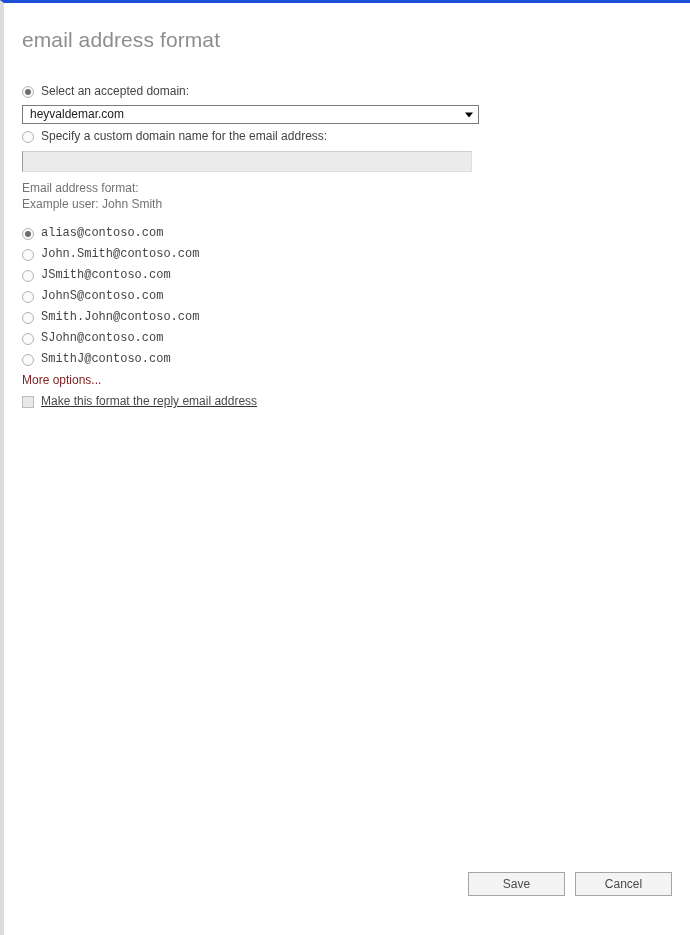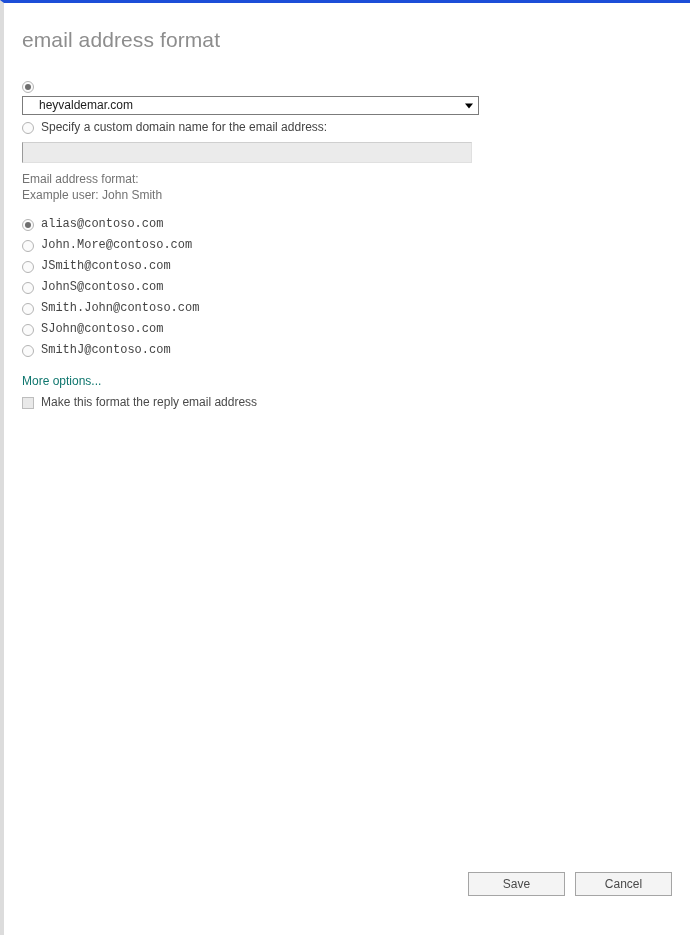--- a/index.html
+++ b/index.html
@@ -101,21 +101,21 @@
     width: 457px;
     height: 19px;
     margin-top: 3px;
     margin-bottom: 2px;
     border: 1px solid #7b7b7b;
     background: #ffffff;
     box-sizing: border-box;
   }
   .select-value {
     position: absolute;
-    left: 16px;
+    left: 7px;
     top: 0;
     line-height: 17px;
     font-size: 12px;
     color: #1c1c1c;
   }
   .select-arrow {
     position: absolute;
     right: 5px;
     top: 50%;
     transform: translateY(-50%);
@@ -147,29 +147,30 @@
 
   .format-options {
     margin-top: 11px;
     font-family: Liberation Mono, monospace;
   }
   .format-options .opt-row {
     height: 21px;
   }
 
   .more-options {
-    margin-top: 12px;
-    color: #0f766e;
+    margin-top: 2px;
+    color: #7f1d1d;
     font-size: 12px;
     line-height: 16px;
     cursor: pointer;
   }
 
   .reply-row {
     margin-top: 3px;
+    text-decoration: underline;
   }
   .reply-row .opt-label {
     color: #4a4a4a;
   }
 
   
   .footer {
     position: absolute;
     right: 18px;
     bottom: 39px;
@@ -197,20 +198,21 @@
 
 <div class="dialog">
   <div class="dialog-inner">
 
     <h1 class="page-title">email address format</h1>
 
     <div class="form-area">
 
       <div class="opt-row">
         <span class="radio checked"></span>
+        <span class="opt-label">Select an accepted domain:</span>
       </div>
 
       <div class="select-wrap">
         <span class="select-value">heyvaldemar.com</span>
         <span class="select-arrow"></span>
       </div>
 
       <div class="opt-row">
         <span class="radio"></span>
         <span class="opt-label">Specify a custom domain name for the email address:</span>
@@ -225,21 +227,21 @@
 
       <div class="format-options">
 
         <div class="opt-row">
           <span class="radio checked"></span>
           <span class="opt-label">alias@contoso.com</span>
         </div>
 
         <div class="opt-row">
           <span class="radio"></span>
-          <span class="opt-label">John.More@contoso.com</span>
+          <span class="opt-label">John.Smith@contoso.com</span>
         </div>
 
         <div class="opt-row">
           <span class="radio"></span>
           <span class="opt-label">JSmith@contoso.com</span>
         </div>
 
         <div class="opt-row">
           <span class="radio"></span>
           <span class="opt-label">JohnS@contoso.com</span>

